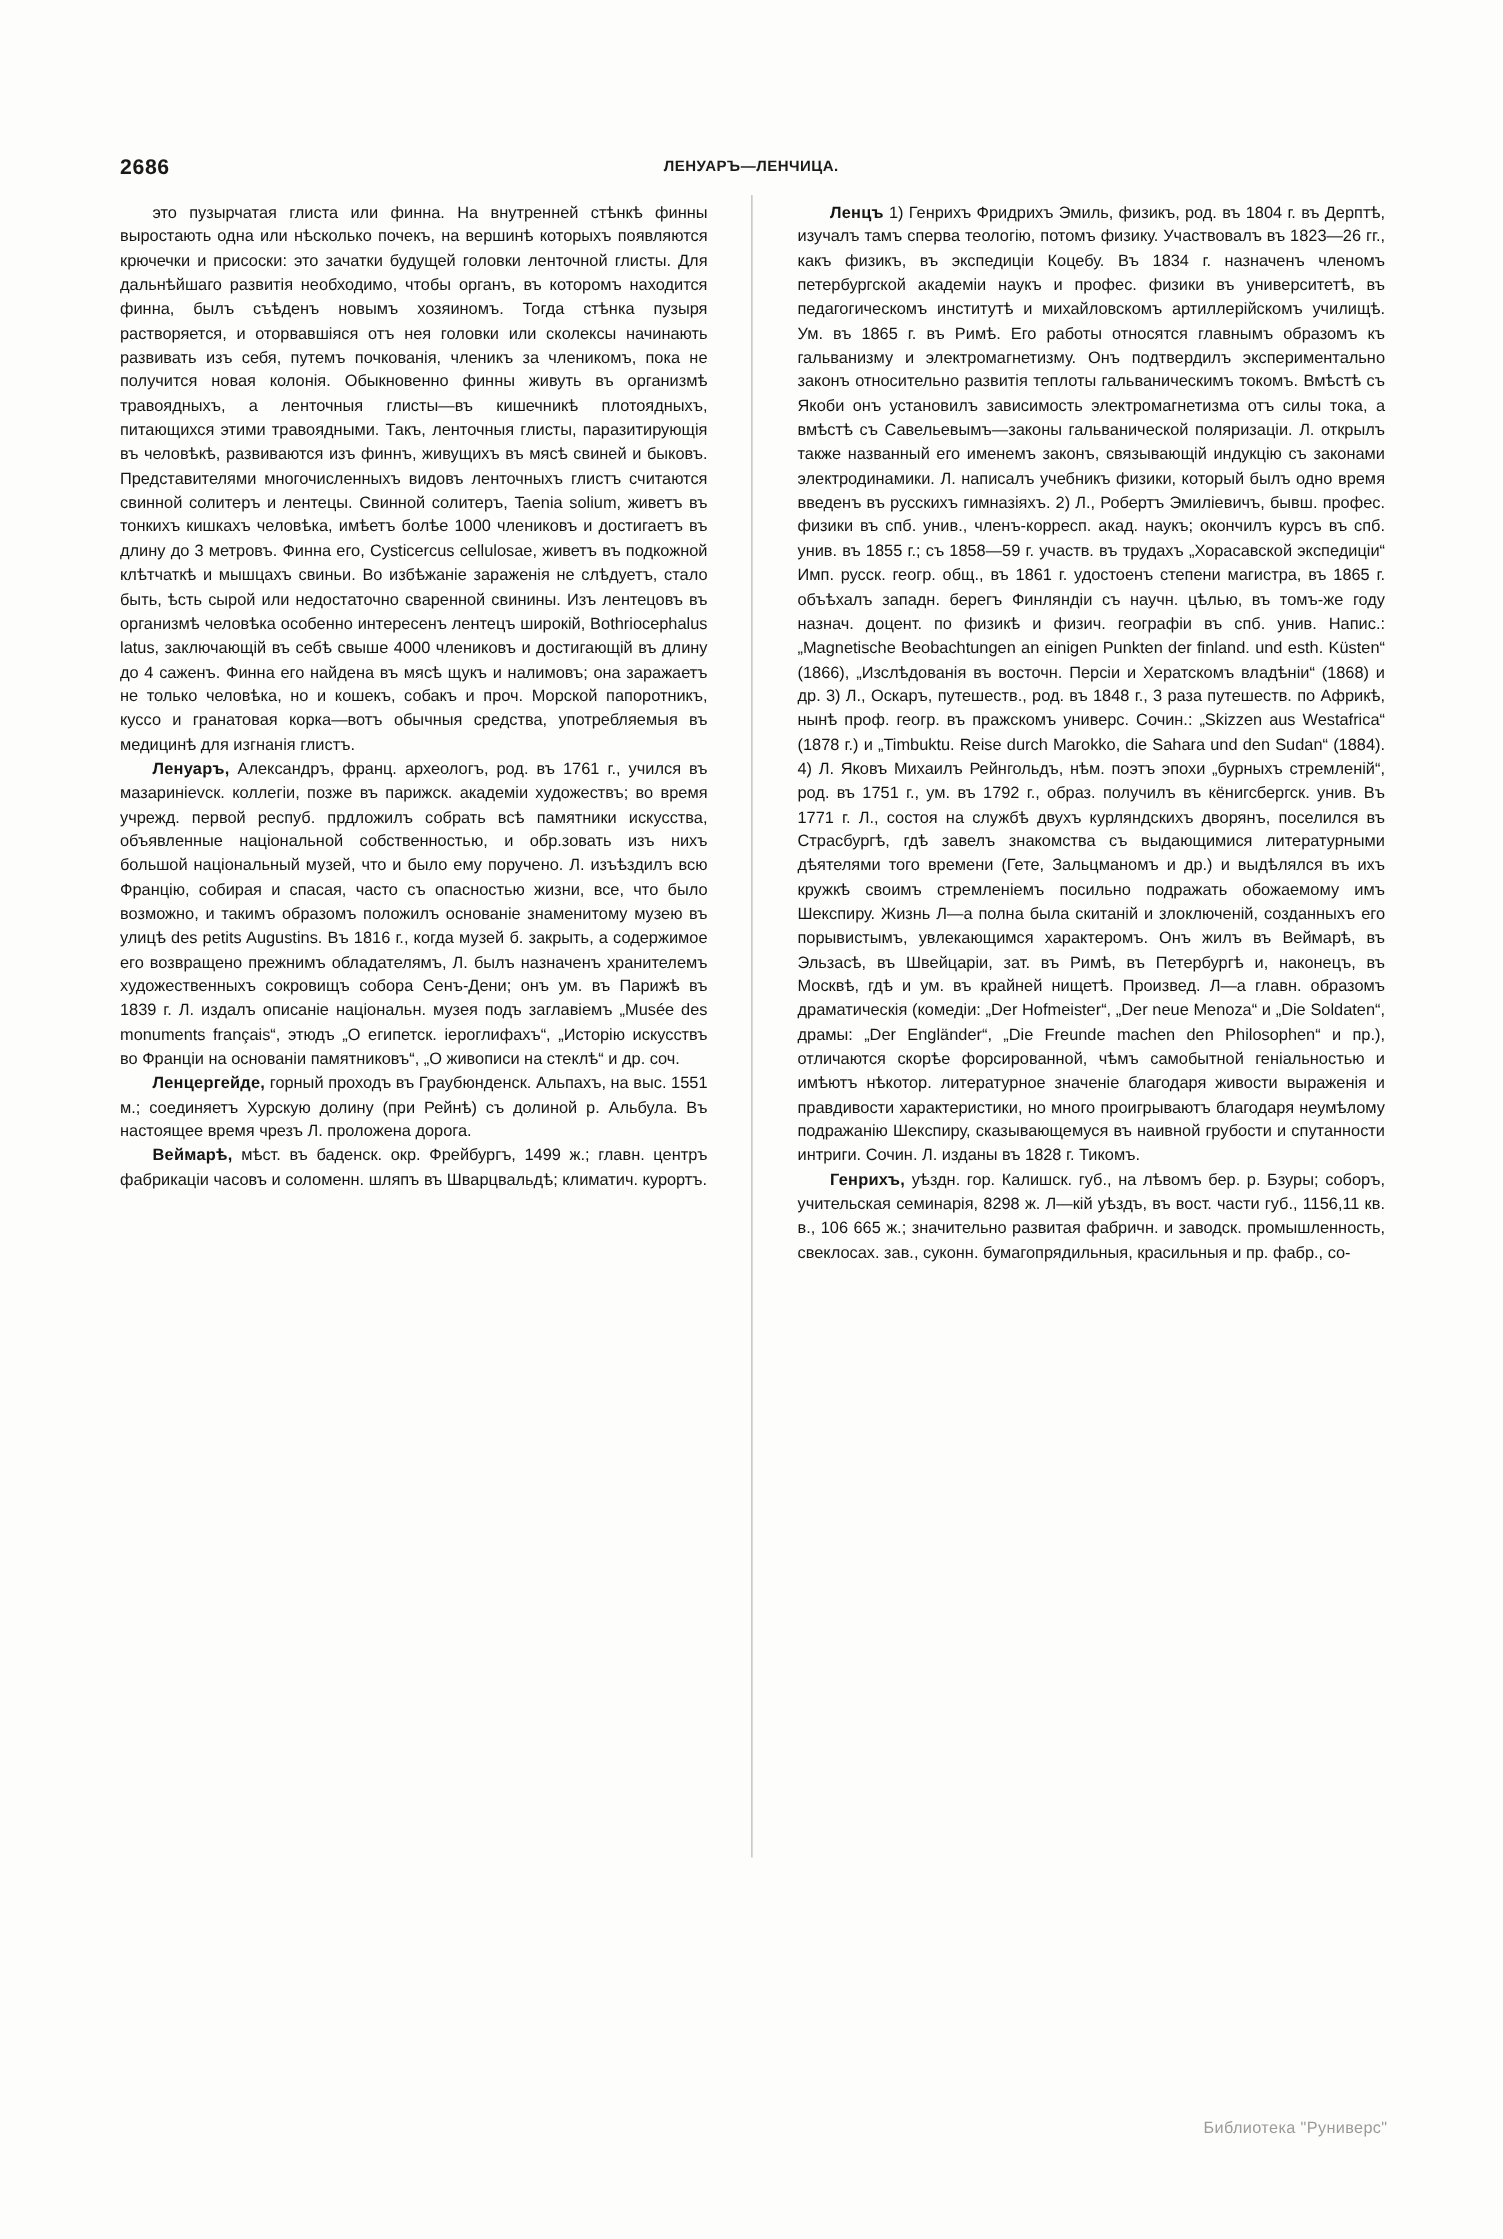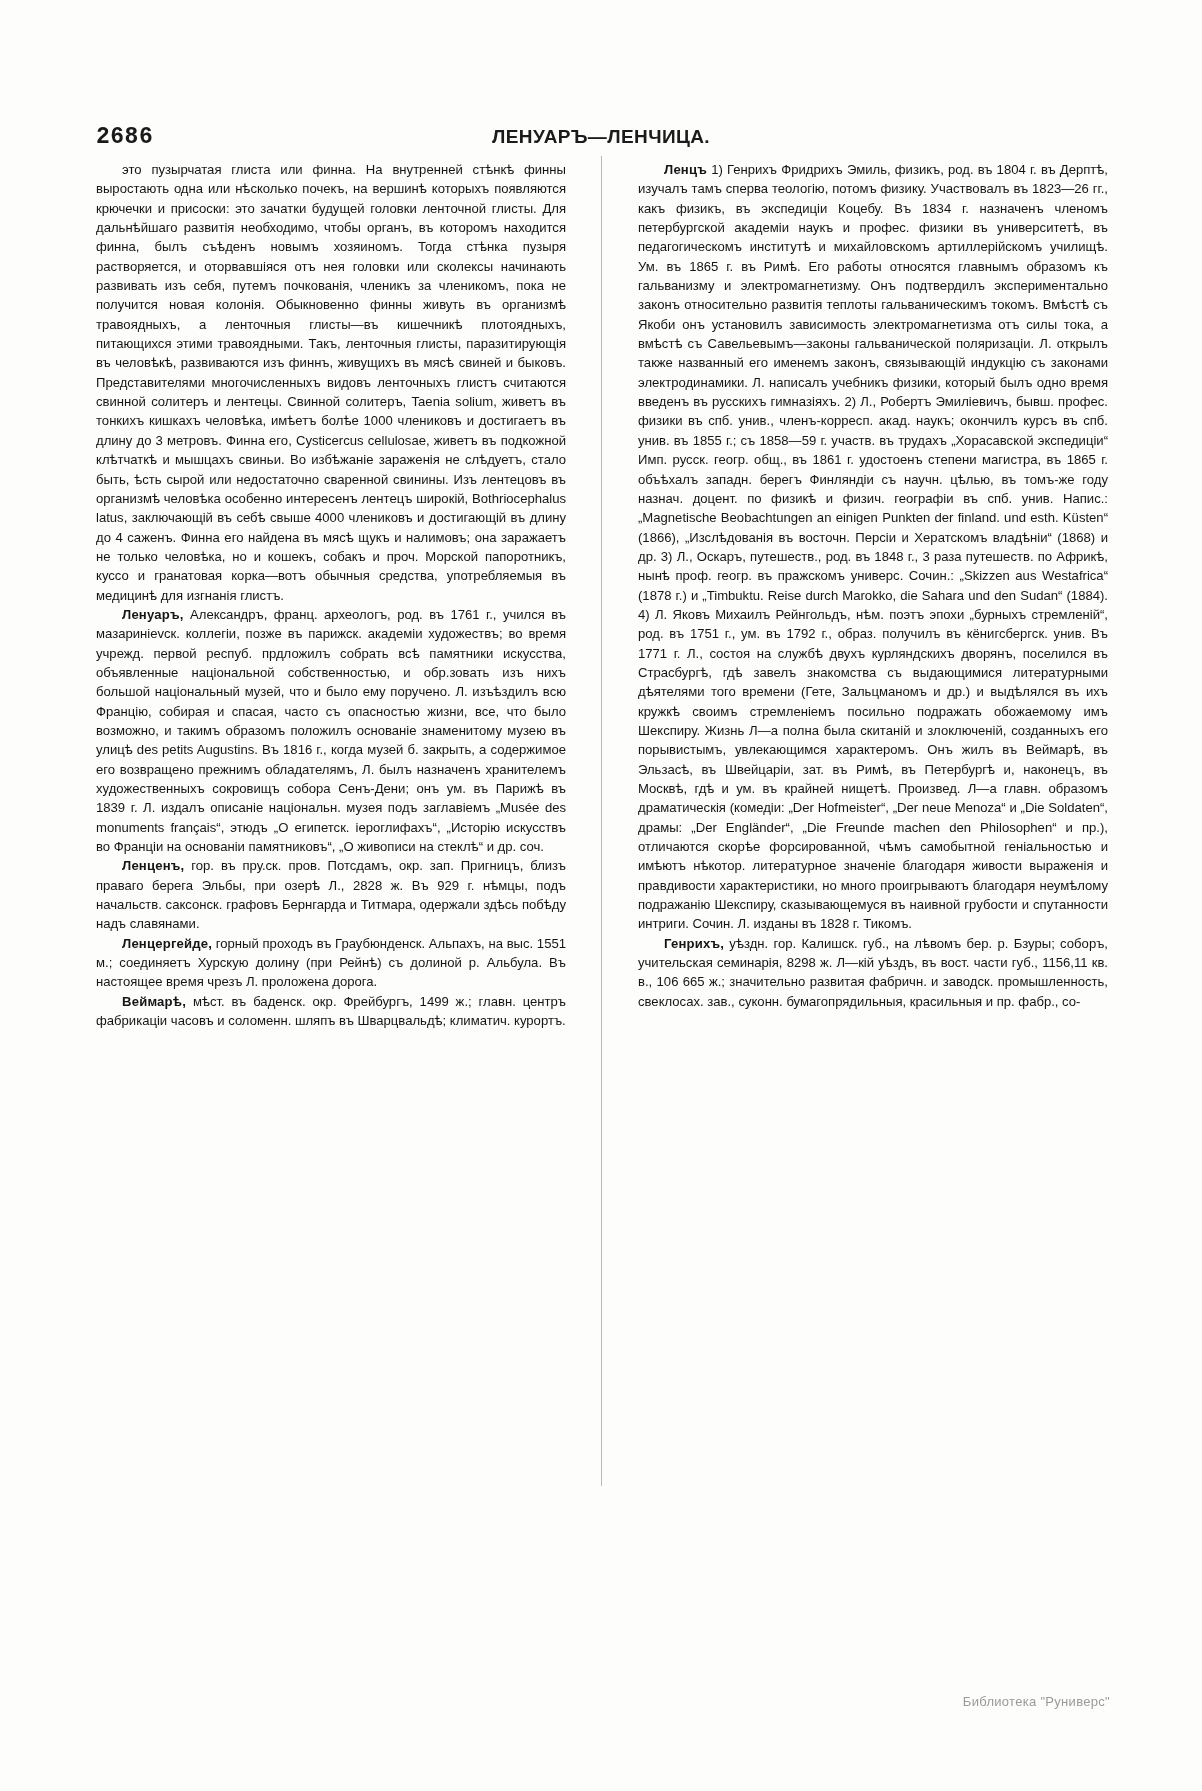--- a/index.html
+++ b/index.html
@@ -25,34 +25,34 @@
     position: absolute;
     top: 124px;
     left: 96px;
     width: 1010px;
     height: 20px;
   }
   .folio {
     position: absolute;
     left: 0;
     top: 0;
-    font-family: Liberation Mono, monospace;
-    font-size: 23px;
+    font-family: Liberation Sans, sans-serif;
+    font-size: 17px;
     font-weight: bold;
     letter-spacing: 0.5px;
     color: #1a1a1a;
   }
   .running-title {
     position: absolute;
     left: 0;
     top: 2px;
     width: 1010px;
     text-align: center;
     font-family: "Liberation Sans", sans-serif;
-    font-size: 19px;
+    font-size: 12px;
     font-weight: bold;
     letter-spacing: 0.4px;
     color: #1b1b1b;
   }
   .columns {
     position: absolute;
     top: 160px;
     left: 96px;
     width: 1012px;
     height: 1440px;
@@ -107,21 +107,20 @@
     <div class="running-title">ЛЕНУАРЪ—ЛЕНЧИЦА.</div>
   </div>
 
   <div class="columns">
 
     <div class="rule"></div>
 
     <div class="col col-left">
       <p class="para"><span>это пузырчатая глиста или финна. На внутренней стѣнкѣ финны выростають одна или нѣсколько почекъ, на вершинѣ которыхъ появляются крючечки и присоски: это зачатки будущей головки ленточной глисты. Для дальнѣйшаго развитія необходимо, чтобы органъ, въ которомъ находится финна, былъ съѣденъ новымъ хозяиномъ. Тогда стѣнка пузыря растворяется, и оторвавшіяся отъ нея головки или сколексы начинають развивать изъ себя, путемъ почкованія, членикъ за членикомъ, пока не получится новая колонія. Обыкновенно финны живуть въ организмѣ травоядныхъ, а ленточныя глисты—въ кишечникѣ плотоядныхъ, питающихся этими травоядными. Такъ, ленточныя глисты, паразитирующія въ человѣкѣ, развиваются изъ финнъ, живущихъ въ мясѣ свиней и быковъ. Представителями многочисленныхъ видовъ ленточныхъ глистъ считаются свинной солитеръ и лентецы. Свинной солитеръ, Taenia solium, живетъ въ тонкихъ кишкахъ человѣка, имѣетъ болѣе 1000 члениковъ и достигаетъ въ длину до 3 метровъ. Финна его, Cysticercus cellulosae, живетъ въ подкожной клѣтчаткѣ и мышцахъ свиньи. Во избѣжаніе зараженія не слѣдуетъ, стало быть, ѣсть сырой или недостаточно сваренной свинины. Изъ лентецовъ въ организмѣ человѣка особенно интересенъ лентецъ широкій, Bothriocephalus latus, заключающій въ себѣ свыше 4000 члениковъ и достигающій въ длину до 4 саженъ. Финна его найдена въ мясѣ щукъ и налимовъ; она заражаетъ не только человѣка, но и кошекъ, собакъ и проч. Морской папоротникъ, куссо и гранатовая корка—вотъ обычныя средства, употребляемыя въ медицинѣ для изгнанія глистъ.</span></p>
       <p class="para"><span class="entry">Ленуаръ,</span><span> Александръ, франц. археологъ, род. въ 1761 г., учился въ мазаринievск. коллегіи, позже въ парижск. академіи художествъ; во время учрежд. первой респуб. прдложилъ собрать всѣ памятники искусства, объявленные національной собственностью, и обр.зовать изъ нихъ большой національный музей, что и было ему поручено. Л. изъѣздилъ всю Францію, собирая и спасая, часто съ опасностью жизни, все, что было возможно, и такимъ образомъ положилъ основаніе знаменитому музею въ улицѣ des petits Augustins. Въ 1816 г., когда музей б. закрыть, а содержимое его возвращено прежнимъ обладателямъ, Л. былъ назначенъ хранителемъ художественныхъ сокровищъ собора Сенъ-Дени; онъ ум. въ Парижѣ въ 1839 г. Л. издалъ описаніе національн. музея подъ заглавіемъ „Musée des monuments français“, этюдъ „О египетск. іероглифахъ“, „Исторію искусствъ во Франціи на основаніи памятниковъ“, „О живописи на стеклѣ“ и др. соч.</span></p>
-      <p class="para"><span class="entry">Ленценъ,</span><span> гор. въ пру.ск. пров. Потсдамъ, окр. зап. Пригницъ, близъ праваго берега Эльбы, при озерѣ Л., 2828 ж. Въ 929 г. нѣмцы, подъ начальств. саксонск. графовъ Бернгарда и Титмара, одержали здѣсь побѣду надъ славянами.</span></p>
       <p class="para"><span class="entry">Ленцергейде,</span><span> горный проходъ въ Граубюнденск. Альпахъ, на выс. 1551 м.; соединяетъ Хурскую долину (при Рейнѣ) съ долиной р. Альбула. Въ настоящее время чрезъ Л. проложена дорога.</span></p>
       <p class="para"><span class="entry">Веймарѣ,</span><span> мѣст. въ баденск. окр. Фрейбургъ, 1499 ж.; главн. центръ фабрикаціи часовъ и соломенн. шляпъ въ Шварцвальдѣ; климатич. курортъ.</span></p>
     </div>
 
     <div class="col col-right">
       <p class="para"><span class="entry">Ленцъ</span><span> 1) Генрихъ Фридрихъ Эмиль, физикъ, род. въ 1804 г. въ Дерптѣ, изучалъ тамъ сперва теологію, потомъ физику. Участвовалъ въ 1823—26 гг., какъ физикъ, въ экспедиціи Коцебу. Въ 1834 г. назначенъ членомъ петербургской академіи наукъ и профес. физики въ университетѣ, въ педагогическомъ институтѣ и михайловскомъ артиллерійскомъ училищѣ. Ум. въ 1865 г. въ Римѣ. Его работы относятся главнымъ образомъ къ гальванизму и электромагнетизму. Онъ подтвердилъ экспериментально законъ относительно развитія теплоты гальваническимъ токомъ. Вмѣстѣ съ Якоби онъ установилъ зависимость электромагнетизма отъ силы тока, а вмѣстѣ съ Савельевымъ—законы гальванической поляризаціи. Л. открылъ также названный его именемъ законъ, связывающій индукцію съ законами электродинамики. Л. написалъ учебникъ физики, который былъ одно время введенъ въ русскихъ гимназіяхъ. 2) Л., Робертъ Эмиліевичъ, бывш. профес. физики въ спб. унив., членъ-корресп. акад. наукъ; окончилъ курсъ въ спб. унив. въ 1855 г.; съ 1858—59 г. участв. въ трудахъ „Хорасавской экспедиціи“ Имп. русск. геогр. общ., въ 1861 г. удостоенъ степени магистра, въ 1865 г. объѣхалъ западн. берегъ Финляндіи съ научн. цѣлью, въ томъ-же году назнач. доцент. по физикѣ и физич. географіи въ спб. унив. Напис.: „Magnetische Beobachtungen an einigen Punkten der finland. und esth. Küsten“ (1866), „Изслѣдованія въ восточн. Персіи и Хератскомъ владѣніи“ (1868) и др. 3) Л., Оскаръ, путешеств., род. въ 1848 г., 3 раза путешеств. по Африкѣ, нынѣ проф. геогр. въ пражскомъ универс. Сочин.: „Skizzen aus Westafrica“ (1878 г.) и „Timbuktu. Reise durch Marokko, die Sahara und den Sudan“ (1884). 4) Л. Яковъ Михаилъ Рейнгольдъ, нѣм. поэтъ эпохи „бурныхъ стремленій“, род. въ 1751 г., ум. въ 1792 г., образ. получилъ въ кёнигсбергск. унив. Въ 1771 г. Л., состоя на службѣ двухъ курляндскихъ дворянъ, поселился въ Страсбургѣ, гдѣ завелъ знакомства съ выдающимися литературными дѣятелями того времени (Гете, Зальцманомъ и др.) и выдѣлялся въ ихъ кружкѣ своимъ стремленіемъ посильно подражать обожаемому имъ Шекспиру. Жизнь Л—а полна была скитаній и злоключеній, созданныхъ его порывистымъ, увлекающимся характеромъ. Онъ жилъ въ Веймарѣ, въ Эльзасѣ, въ Швейцаріи, зат. въ Римѣ, въ Петербургѣ и, наконецъ, въ Москвѣ, гдѣ и ум. въ крайней нищетѣ. Произвед. Л—а главн. образомъ драматическія (комедіи: „Der Hofmeister“, „Der neue Menoza“ и „Die Soldaten“, драмы: „Der Engländer“, „Die Freunde machen den Philosophen“ и пр.), отличаются скорѣе форсированной, чѣмъ самобытной геніальностью и имѣютъ нѣкотор. литературное значеніе благодаря живости выраженія и правдивости характеристики, но много проигрываютъ благодаря неумѣлому подражанію Шекспиру, сказывающемуся въ наивной грубости и спутанности интриги. Сочин. Л. изданы въ 1828 г. Тикомъ.</span></p>
       <p class="para"><span class="entry">Генрихъ,</span><span> уѣздн. гор. Калишск. губ., на лѣвомъ бер. р. Бзуры; соборъ, учительская семинарія, 8298 ж. Л—кій уѣздъ, въ вост. части губ., 1156,11 кв. в., 106 665 ж.; значительно развитая фабричн. и заводск. промышленность, свеклосах. зав., суконн. бумагопрядильныя, красильныя и пр. фабр., со-</span></p>
     </div>
 
   </div>

